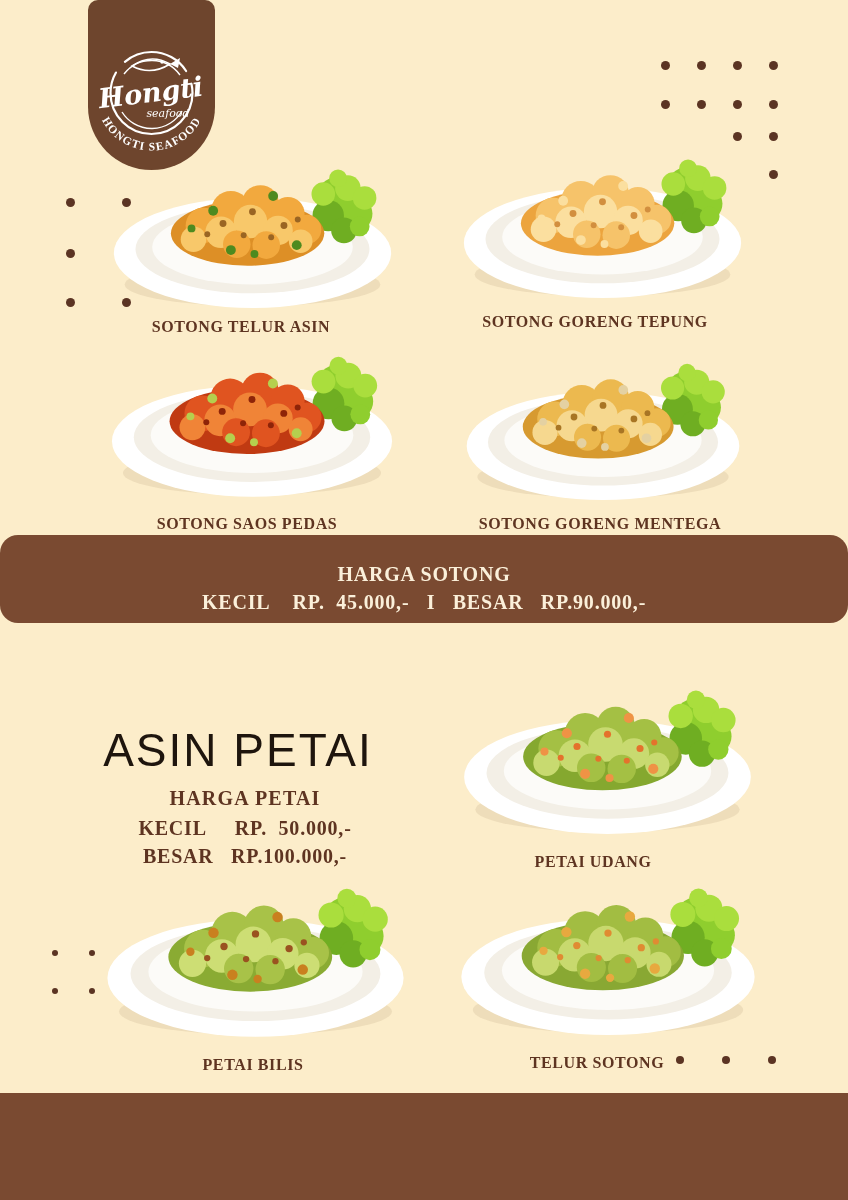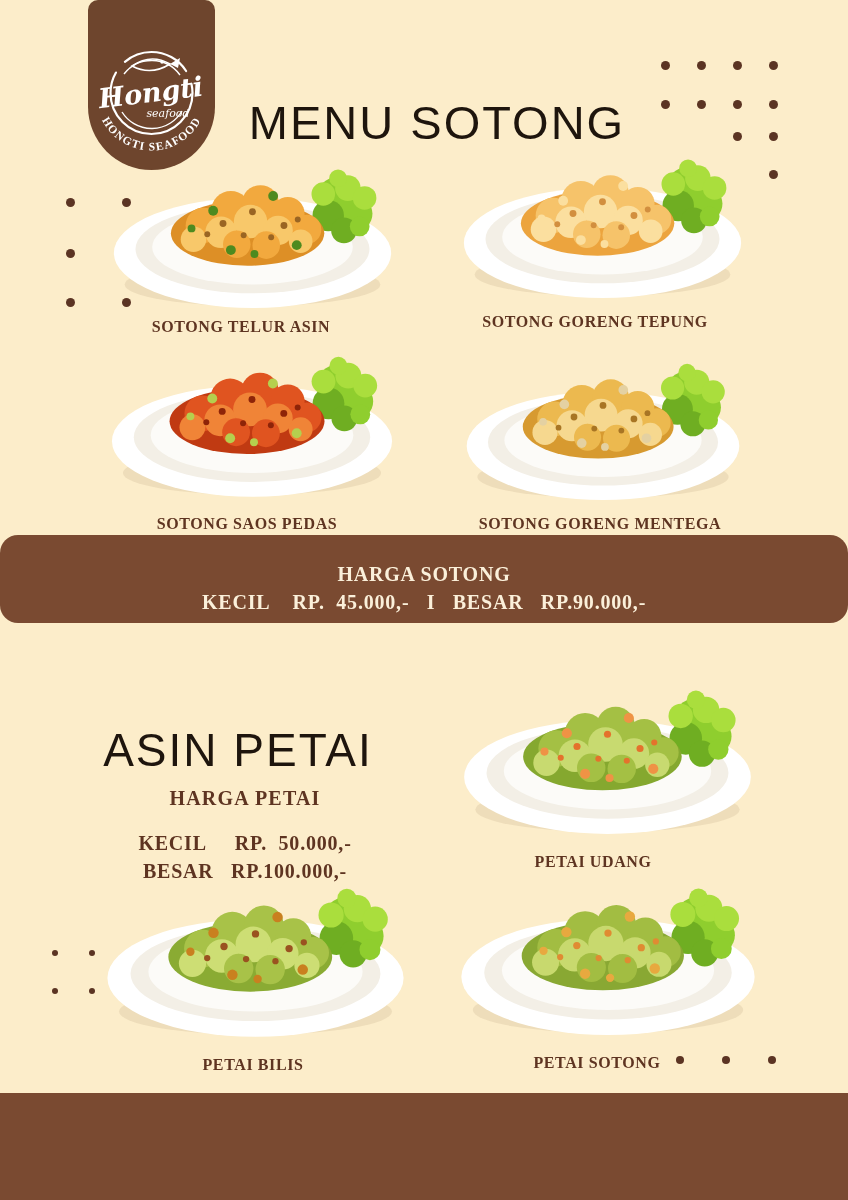--- a/index.html
+++ b/index.html
@@ -31,21 +31,21 @@
   .band-heading{position:absolute;left:50%;transform:translateX(-50%);top:28px;
                 color:var(--c-band_text,#fbf0da);font-weight:bold;font-size:20px;
                 letter-spacing:.8px;white-space:pre;}
   .band-line{position:absolute;left:50%;transform:translateX(-50%);top:56px;
              color:var(--c-band_text,#fbf0da);font-weight:bold;font-size:20px;
              letter-spacing:.8px;white-space:pre;}
 
   
   .petai-price{position:absolute;left:245px;transform:translateX(-50%);top:787px;
                text-align:center;color:var(--c-label_brown,#5e3421);font-weight:bold;}
-  .petai-price .hp{font-size:20px;letter-spacing:1.2px;margin-bottom:22px;}
+  .petai-price .hp{font-size:20px;letter-spacing:1.2px;margin-bottom:7px;}
   .petai-price .pl{font-size:20px;letter-spacing:.8px;white-space:pre;margin-top:5px;}
 
   
   .bottom-bar{position:absolute;left:0;top:1093px;width:848px;height:107px;
               background:var(--c-band_brown,#7a4a31);}
 
   
   .dot{position:absolute;border-radius:50%;background:var(--c-dot_brown,#5b3423);}
   .dot-lg{width:9px;height:9px;}
   .dot-md{width:8px;height:8px;}
@@ -120,21 +120,20 @@
       </g>
       <text x="63" y="102" text-anchor="middle" transform="rotate(-7 63 95)" font-family="DejaVu Serif, serif" font-style="italic" font-weight="bold" font-size="27" fill="#ffffff">Hongti</text>
       <text x="80" y="117" text-anchor="middle" font-family="DejaVu Serif, serif" font-style="italic" font-size="11" fill="#ffffff">seafood</text>
       <path id="capArc" d="M 8 95 A 55.5 55.5 0 0 0 119 95" fill="none"></path>
       <text font-family="Liberation Serif, serif" font-weight="bold" font-size="11.5" letter-spacing="1.2" fill="#ffffff">
         <textPath href="#capArc" startOffset="50%" text-anchor="middle">HONGTI SEAFOOD</textPath>
       </text>
     </svg>
   </div>
 
-  <h1 class="big-title" style="left:437px;top:68px;font-size:47px;">MENU SOTONG</h1>
 
   <div>
     <span class="dot dot-lg" style="left:661px;top:61px;"></span>
     <span class="dot dot-lg" style="left:697px;top:61px;"></span>
     <span class="dot dot-lg" style="left:733px;top:61px;"></span>
     <span class="dot dot-lg" style="left:769px;top:61px;"></span>
     <span class="dot dot-lg" style="left:661px;top:100px;"></span>
     <span class="dot dot-lg" style="left:697px;top:100px;"></span>
     <span class="dot dot-lg" style="left:733px;top:100px;"></span>
     <span class="dot dot-lg" style="left:769px;top:100px;"></span>
@@ -211,17 +210,17 @@
       </svg>
   </figure>
   <figure class="dish" style="left:452px;top:852px;width:312px;--f1:#a2bd42;--f2:#89a833;--f3:#c8d96e;--acc:#e08b32;--garn:#e8a93f;">
     <svg viewBox="0 0 300 190">
         <use href="#dish-art"></use>
       </svg>
   </figure>
 
   <div class="dish-label" style="left:593px;top:852px;">PETAI UDANG</div>
   <div class="dish-label" style="left:253px;top:1055px;">PETAI BILIS</div>
-  <div class="dish-label" style="left:597px;top:1053px;">PETAI SOTONG</div>
+  <div class="dish-label" style="left:597px;top:1053px;">TELUR SOTONG</div>
 
   <div class="bottom-bar"></div>
 
 </div>
 
 </body></html>

